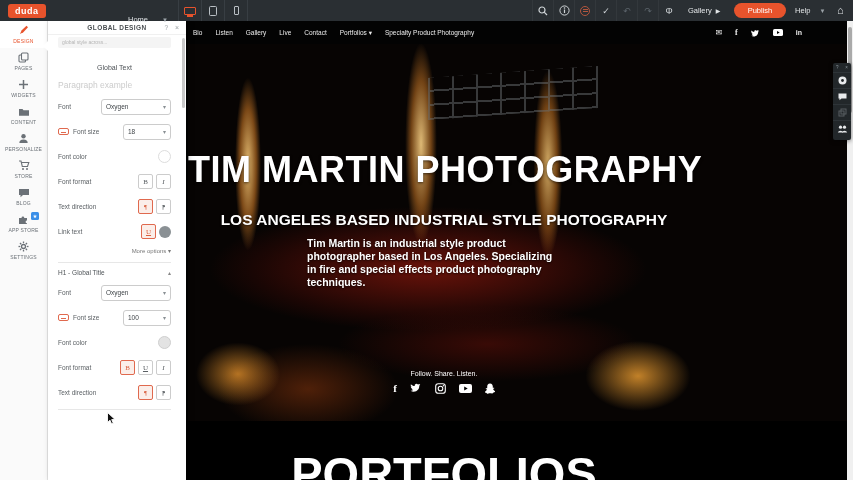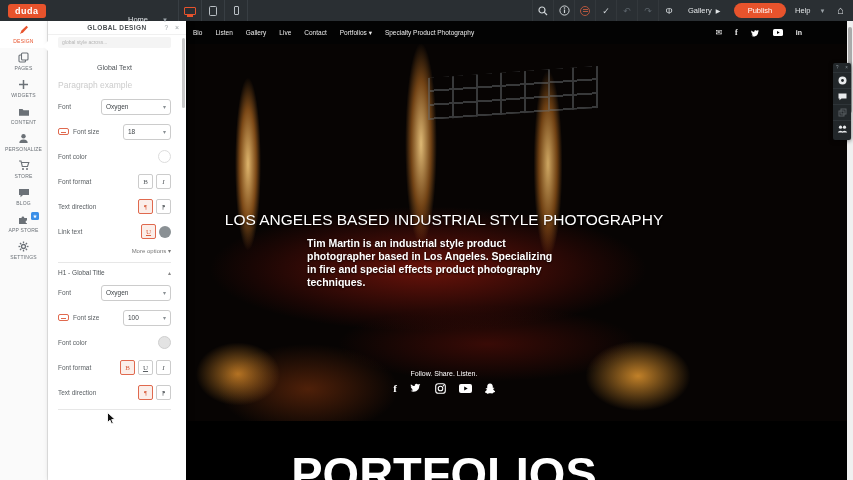--- a/index.html
+++ b/index.html
@@ -111,21 +111,21 @@
       #070403; }
   .window { position:absolute; left:240px; top:28px; width:170px; height:42px; opacity:.5;
     background:repeating-linear-gradient(90deg,#6a6f72 0 2px,transparent 2px 24px),
                repeating-linear-gradient(0deg,#6a6f72 0 2px,transparent 2px 14px);
     transform:skewY(-4deg); }
   .hero-inner { position:absolute; left:0; top:0; width:512px; height:100%; }
   .h-title { position:absolute; top:105px; width:100%; text-align:center; color:#fff;
     font-size:36px; font-weight:bold; letter-spacing:0.5px; white-space:nowrap;
     text-shadow:0 1px 3px rgba(0,0,0,.6); }
   .h-sub { position:absolute; top:167px; width:100%; text-align:center; color:#fff;
-    font-size:15.5px; font-weight:normal; text-shadow:0 1px 2px rgba(0,0,0,.6); }
+    font-size:15.5px; font-weight:bold; text-shadow:0 1px 2px rgba(0,0,0,.6); }
   .h-body { position:absolute; top:193px; left:119px; width:256px; color:#fff; font-size:10.5px;
     font-weight:bold; line-height:1.25; text-shadow:0 1px 2px rgba(0,0,0,.7); }
   .h-cta { position:absolute; top:247px; left:196px; width:120px; height:20px; background:#fff;
     border:none; border-radius:2px; font-size:7.5px; color:#333; font-family:inherit; }
   .h-follow { position:absolute; top:326px; width:100%; text-align:center; color:#fff; font-size:7px; }
   .h-social { position:absolute; top:338px; width:100%; display:flex; justify-content:center;
     gap:13px; align-items:center; color:#fff; }
 
   #portfolios-sec { height:59px; background:#000; position:relative; overflow:hidden; }
   .pf-title { position:absolute; top:25px; left:0; width:512px; text-align:center; color:#fff;
@@ -440,20 +440,21 @@
             <rect x="0" y="0" width="10" height="7" rx="1.6" fill="#fff"></rect>
             <path d="M4 2 L6.7 3.5 L4 5 Z" fill="#000"></path>
           </svg>
         <span class="ico-text" style="font-weight:bold;font-size:7px">in</span>
       </div>
     </div>
 
     <div id="hero">
       <div class="window"></div>
       <div class="hero-inner">
+        <div class="h-title">TIM MARTIN PHOTOGRAPHY</div>
         <div class="h-sub">LOS ANGELES BASED INDUSTRIAL STYLE PHOTOGRAPHY</div>
         <div class="h-body">Tim Martin is an industrial style product photographer based in Los Angeles. Specializing in fire and special effects product photography techniques.</div>
         <div class="h-follow">Follow. Share. Listen.</div>
         <div class="h-social">
           <span style="font-family:'Liberation Serif',serif;font-weight:bold;font-size:11px">f</span>
           <svg width="12" height="10" viewBox="0 0 13 11">
               <path d="M12.5 1.3 C12 1.8 11.5 2 11 2.1 A2.6 2.6 0 0 0 6.5 4.4 C4.4 4.3 2.5 3.3 1.2 1.8 C0.5 3.2 1 4.7 2.2 5.4 C1.7 5.4 1.3 5.3 0.9 5.1 C0.9 6.4 1.9 7.5 3.2 7.8 C2.8 7.9 2.3 8 1.8 7.9 C2.2 9 3.3 9.8 4.5 9.8 C3.4 10.6 2 11 0.7 10.8 C2 11.7 3.5 12.2 5.1 12.2 C10.3 12.2 13.2 7.8 13 3.8 C13.5 3.4 14 2.8 14.3 2.2 Z" transform="scale(0.78)" fill="#fff"></path>
             </svg>
         <svg width="11" height="11" viewBox="0 0 11 11">
               <rect x="0.7" y="0.7" width="9.6" height="9.6" rx="2.6" fill="none" stroke="#fff" stroke-width="1.1"></rect>

